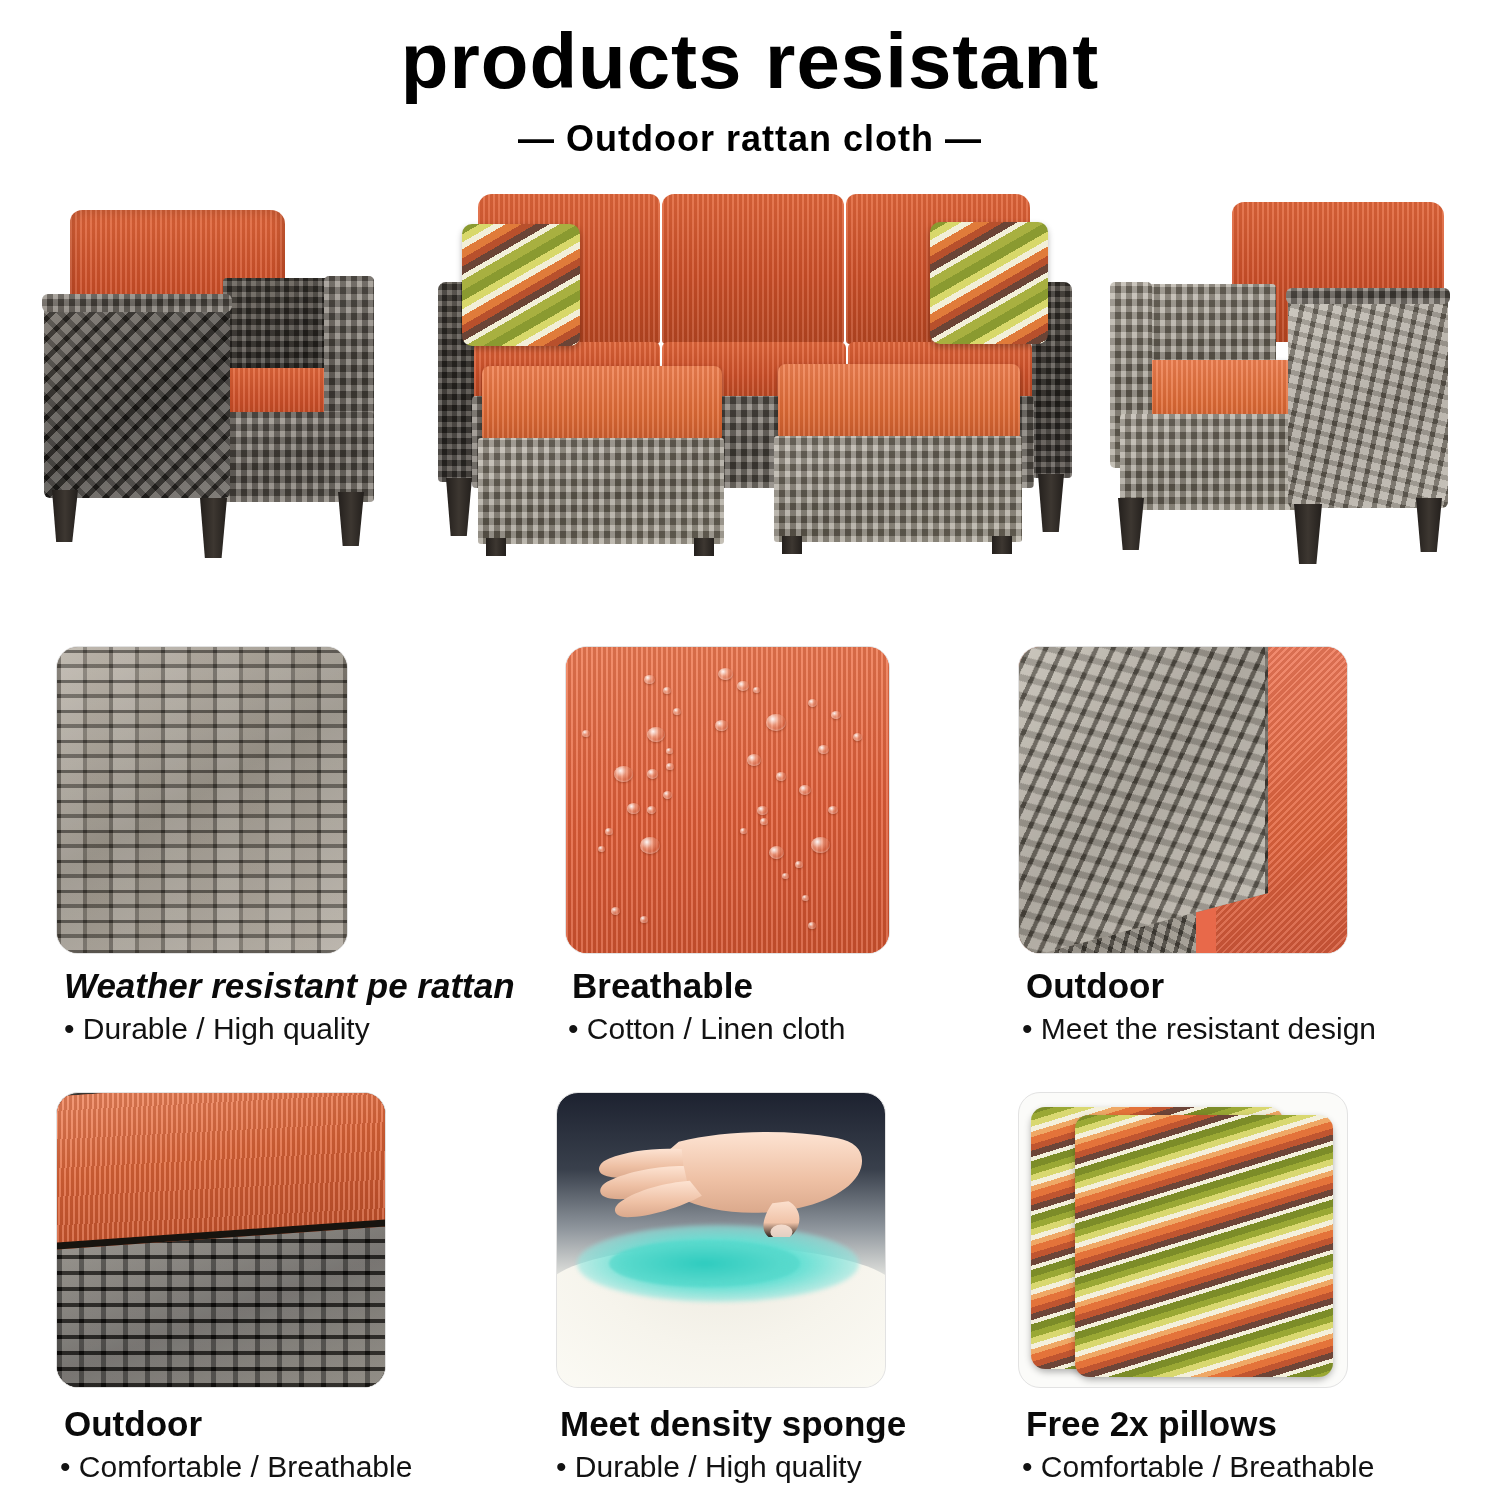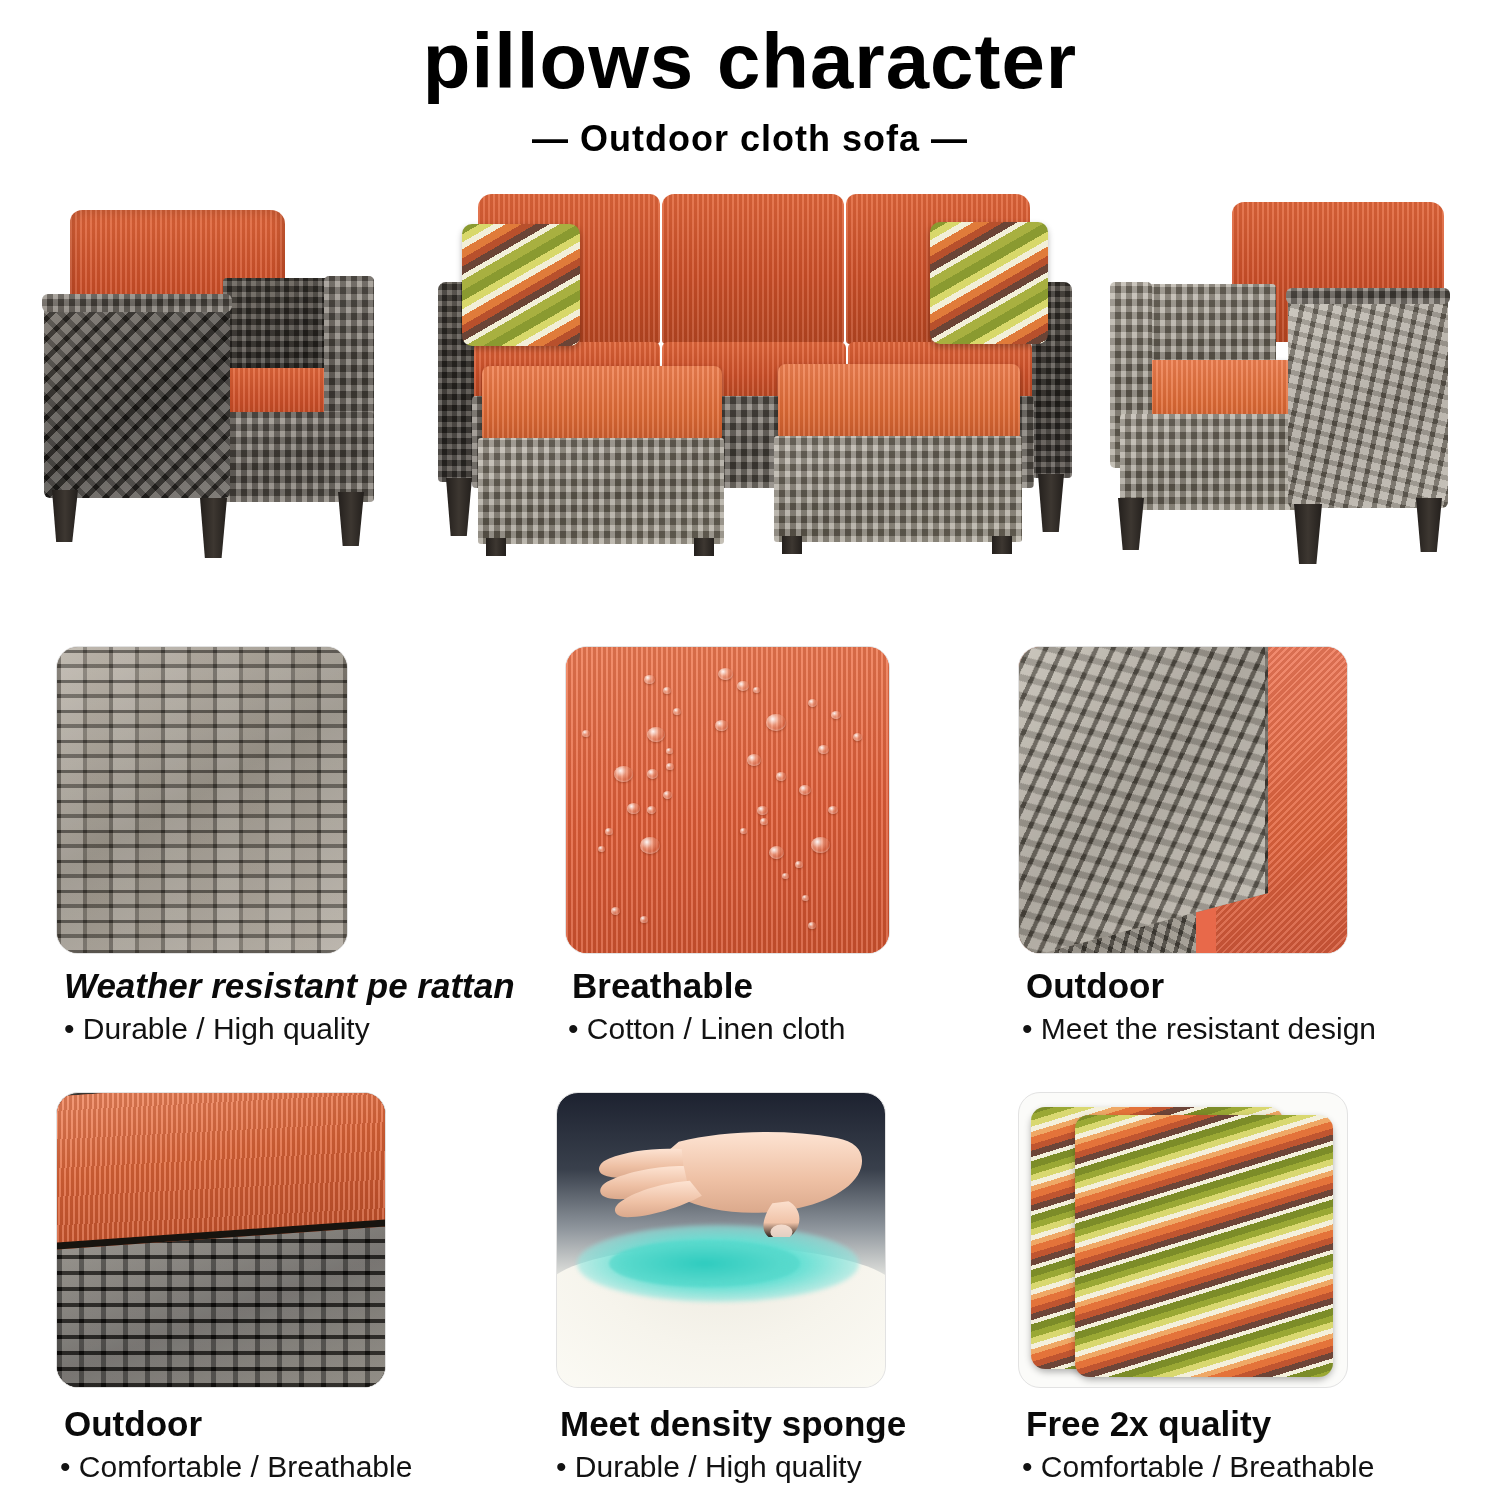--- a/index.html
+++ b/index.html
@@ -215,22 +215,22 @@
         #efa866 24px 29px, #e4733a 29px 36px, #c05530 36px 42px, #6d4538 42px 48px,
         #f4f0dc 48px 52px);
     background-blend-mode: normal, multiply;
   }
 </style>
 </head>
 <body>
 
 <div id="page">
 
-  <div class="title">pillows  character</div>
-  <div class="subtitle">— Outdoor  cloth  sofa —</div>
+  <div class="title">products  resistant</div>
+  <div class="subtitle">— Outdoor  rattan  cloth —</div>
 
   <div class="hero">
 
     <div style="position:absolute;left:28px;top:20px;width:350px;height:360px;">
 
       <div class="cushion" style="position:absolute;left:42px;top:10px;width:215px;height:135px;border-radius:12px 14px 6px 6px;box-shadow:inset 0 0 14px rgba(0,0,0,.18);"></div>
 
       <div class="weave-dark" style="position:absolute;left:195px;top:78px;width:148px;height:118px;border-radius:4px;"></div>
 
       <div class="cushion" style="position:absolute;left:190px;top:168px;width:150px;height:62px;border-radius:10px;box-shadow:0 2px 4px rgba(0,0,0,.25);"></div>
@@ -426,16 +426,16 @@
 
       <div class="pillow" style="left:12px;top:14px;width:252px;height:262px;">
         <div class="pillow-pat"></div>
       </div>
 
       <div class="pillow" style="left:56px;top:22px;width:258px;height:262px;">
         <div class="pillow-pat"></div>
       </div>
     </div>
   </div>
-  <div class="feat-title" style="left:1026px;top:1404px;">Free 2x quality</div>
+  <div class="feat-title" style="left:1026px;top:1404px;">Free 2x pillows</div>
   <div class="feat-sub" style="left:1022px;top:1450px;">• Comfortable / Breathable</div>
 
 </div>
 
 </body></html>

